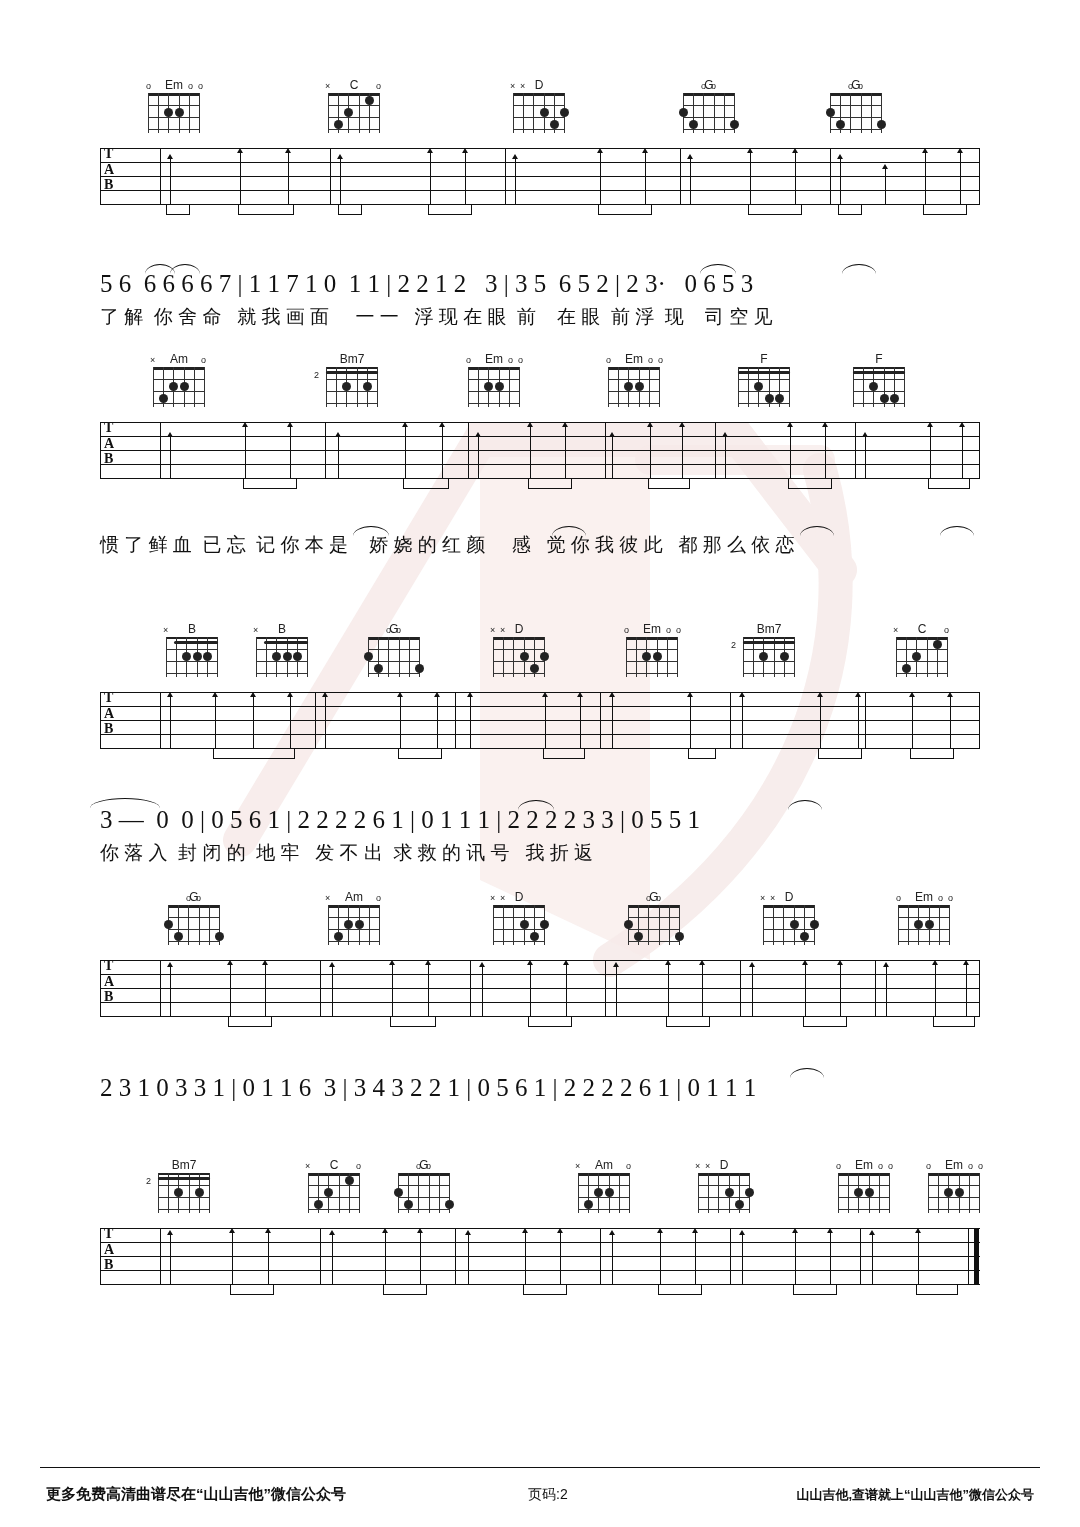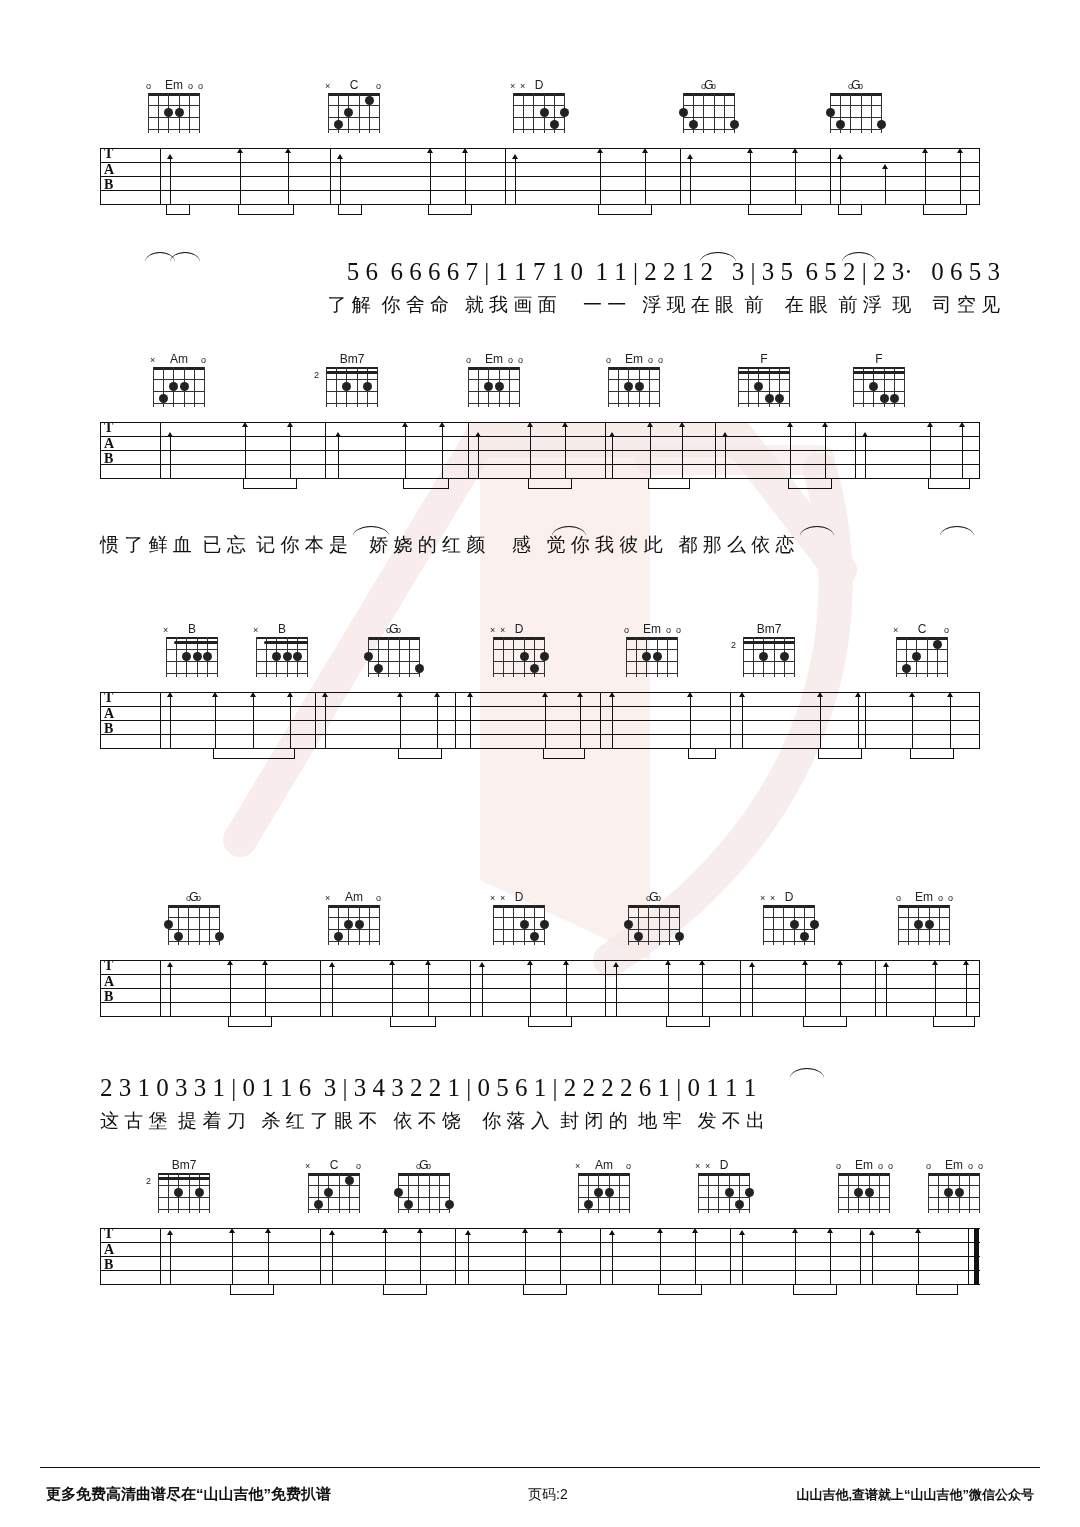--- a/index.html
+++ b/index.html
@@ -234,21 +234,21 @@
       <div class="beam" style="left:166px;top:64px;width:22px;height:10px"></div>
       <div class="beam" style="left:238px;top:64px;width:54px;height:10px"></div>
       <div class="beam" style="left:338px;top:64px;width:22px;height:10px"></div>
       <div class="beam" style="left:428px;top:64px;width:42px;height:10px"></div>
       <div class="beam" style="left:598px;top:64px;width:52px;height:10px"></div>
       <div class="beam" style="left:748px;top:64px;width:52px;height:10px"></div>
       <div class="beam" style="left:838px;top:64px;width:22px;height:10px"></div>
       <div class="beam" style="left:923px;top:64px;width:42px;height:10px"></div>
     </div>
 
-    <div class="notation" style="top:180px;text-align:right;">
+    <div class="notation" style="top:192px;">
       <div class="numline">5 6  6 6 6 6 7 | 1 1 7 1 0  1 1 | 2 2 1 2   3 | 3 5  6 5 2 | 2 3·   0 6 5 3</div>
       <div class="lyrline">了 解  你 舍 命   就 我 画 面     一 一   浮 现 在 眼  前    在 眼  前 浮  现    司 空 见</div>
       <div class="slur" style="left:45px;top:-6px;width:30px;"></div>
       <div class="slur" style="left:70px;top:-6px;width:30px;"></div>
       <div class="slur" style="left:600px;top:-6px;width:36px;"></div>
       <div class="slur" style="left:742px;top:-6px;width:34px;"></div>
     </div>
   </div>
 
   <div class="system" style="top:352px;">
@@ -615,20 +615,27 @@
       <div class="arrow up" style="left:950px;top:12px;height:52px"></div>
 
       <div class="beam" style="left:213px;top:64px;width:80px;height:10px"></div>
       <div class="beam" style="left:398px;top:64px;width:42px;height:10px"></div>
       <div class="beam" style="left:543px;top:64px;width:40px;height:10px"></div>
       <div class="beam" style="left:688px;top:64px;width:26px;height:10px"></div>
       <div class="beam" style="left:818px;top:64px;width:42px;height:10px"></div>
       <div class="beam" style="left:910px;top:64px;width:42px;height:10px"></div>
     </div>
 
+    <div class="notation" style="top:184px;">
+      <div class="numline">3 —  0  0 | 0 5 6 1 | 2 2 2 2 6 1 | 0 1 1 1 | 2 2 2 2 3 3 | 0 5 5 1</div>
+      <div class="lyrline">你 落 入  封 闭 的  地 牢   发 不 出  求 救 的 讯 号   我 折 返</div>
+      <div class="slur" style="left:-10px;top:-8px;width:70px;"></div>
+      <div class="slur" style="left:418px;top:-6px;width:36px;"></div>
+      <div class="slur" style="left:688px;top:-6px;width:34px;"></div>
+    </div>
   </div>
 
   <div class="system" style="top:890px;">
     <div class="chordrow">
 
       <div class="chordbox" style="left:160px;">
         <div class="chordname">G</div>
         <div class="grid">
           <div class="nut"></div>
           <div class="fretline" style="top:12px"></div>
@@ -792,21 +799,20 @@
       <div class="beam" style="left:228px;top:64px;width:42px;height:10px"></div>
       <div class="beam" style="left:390px;top:64px;width:44px;height:10px"></div>
       <div class="beam" style="left:528px;top:64px;width:42px;height:10px"></div>
       <div class="beam" style="left:666px;top:64px;width:42px;height:10px"></div>
       <div class="beam" style="left:803px;top:64px;width:42px;height:10px"></div>
       <div class="beam" style="left:933px;top:64px;width:40px;height:10px"></div>
     </div>
 
     <div class="notation" style="top:184px;">
       <div class="numline">2 3 1 0 3 3 1 | 0 1 1 6  3 | 3 4 3 2 2 1 | 0 5 6 1 | 2 2 2 2 6 1 | 0 1 1 1</div>
-      <div class="lyrline">这 古 堡  提 着 刀   杀 红 了 眼 不   依 不 饶    你 落 入  封 闭 的  地 牢   发 不 出</div>
       <div class="slur" style="left:690px;top:-6px;width:34px;"></div>
     </div>
   </div>
 
   <div class="system" style="top:1158px;">
     <div class="chordrow">
 
       <div class="chordbox" style="left:150px;">
         <div class="chordname">Bm7</div>
         <div class="grid">
@@ -994,18 +1000,18 @@
       <div class="beam" style="left:523px;top:64px;width:42px;height:10px"></div>
       <div class="beam" style="left:658px;top:64px;width:42px;height:10px"></div>
       <div class="beam" style="left:793px;top:64px;width:42px;height:10px"></div>
       <div class="beam" style="left:916px;top:64px;width:40px;height:10px"></div>
     </div>
 
   </div>
 
   <div class="footer">
     <div class="hr"></div>
-    <div class="f-left">更多免费高清曲谱尽在“山山吉他”免费扒谱</div>
+    <div class="f-left">更多免费高清曲谱尽在“山山吉他”微信公众号</div>
     <div class="f-mid">页码:2</div>
     <div class="f-right">山山吉他,查谱就上“山山吉他”微信公众号</div>
   </div>
 
 </div>
 
 </body></html>

